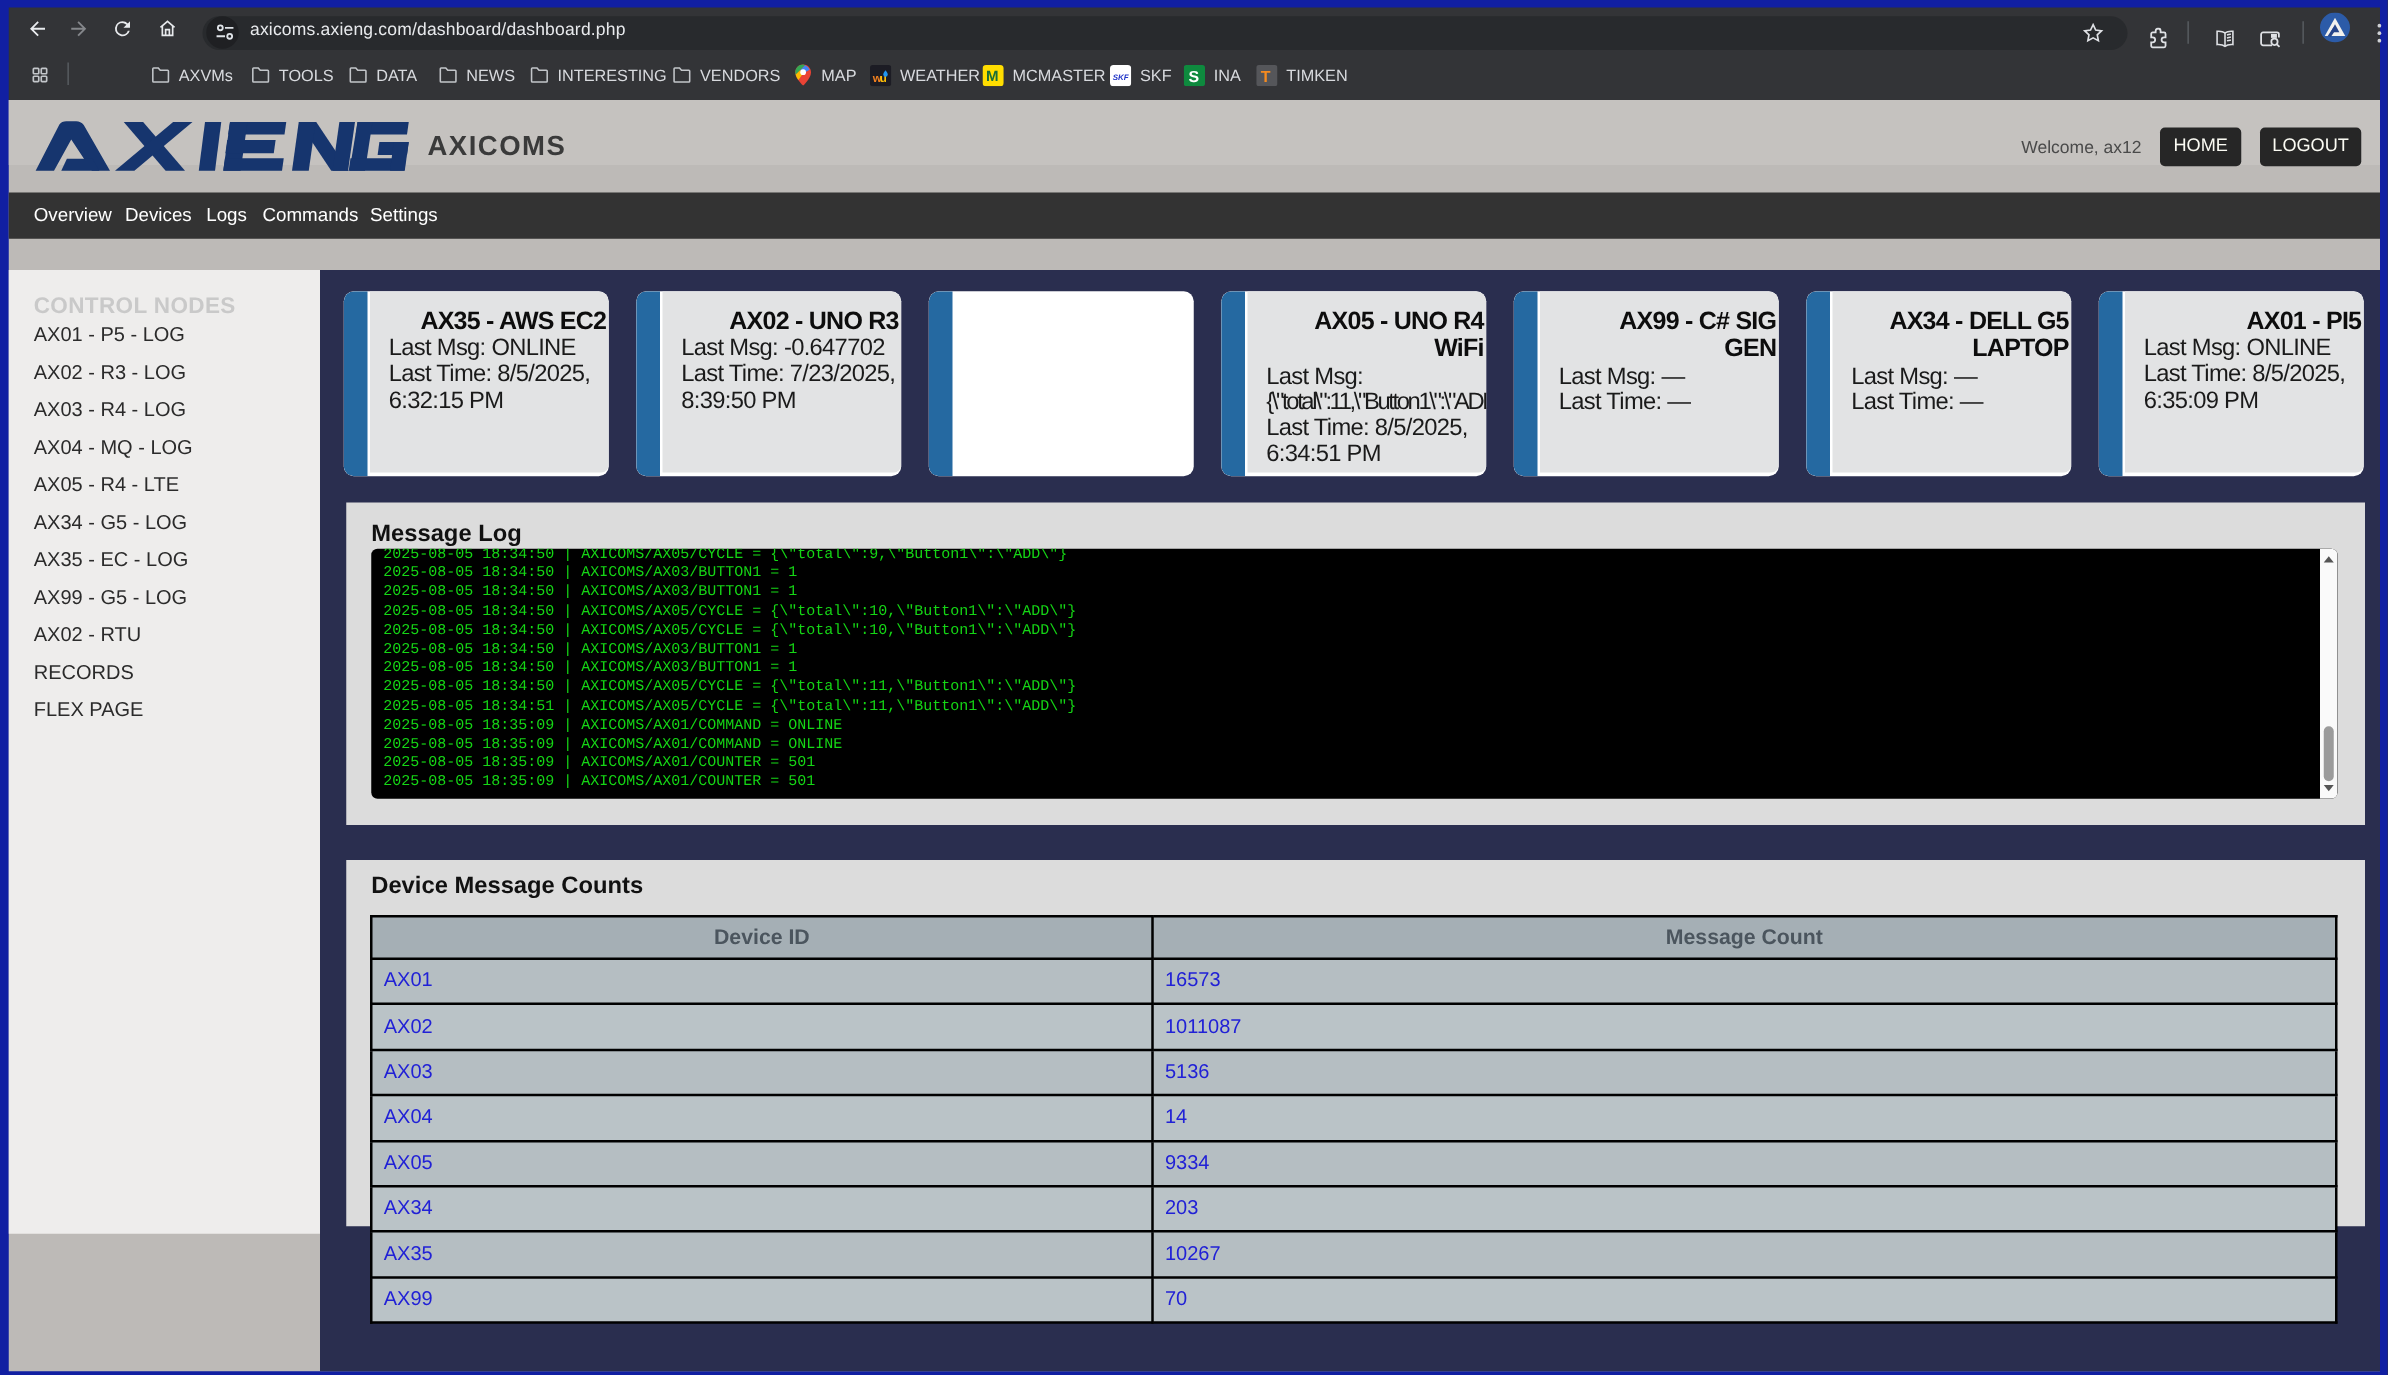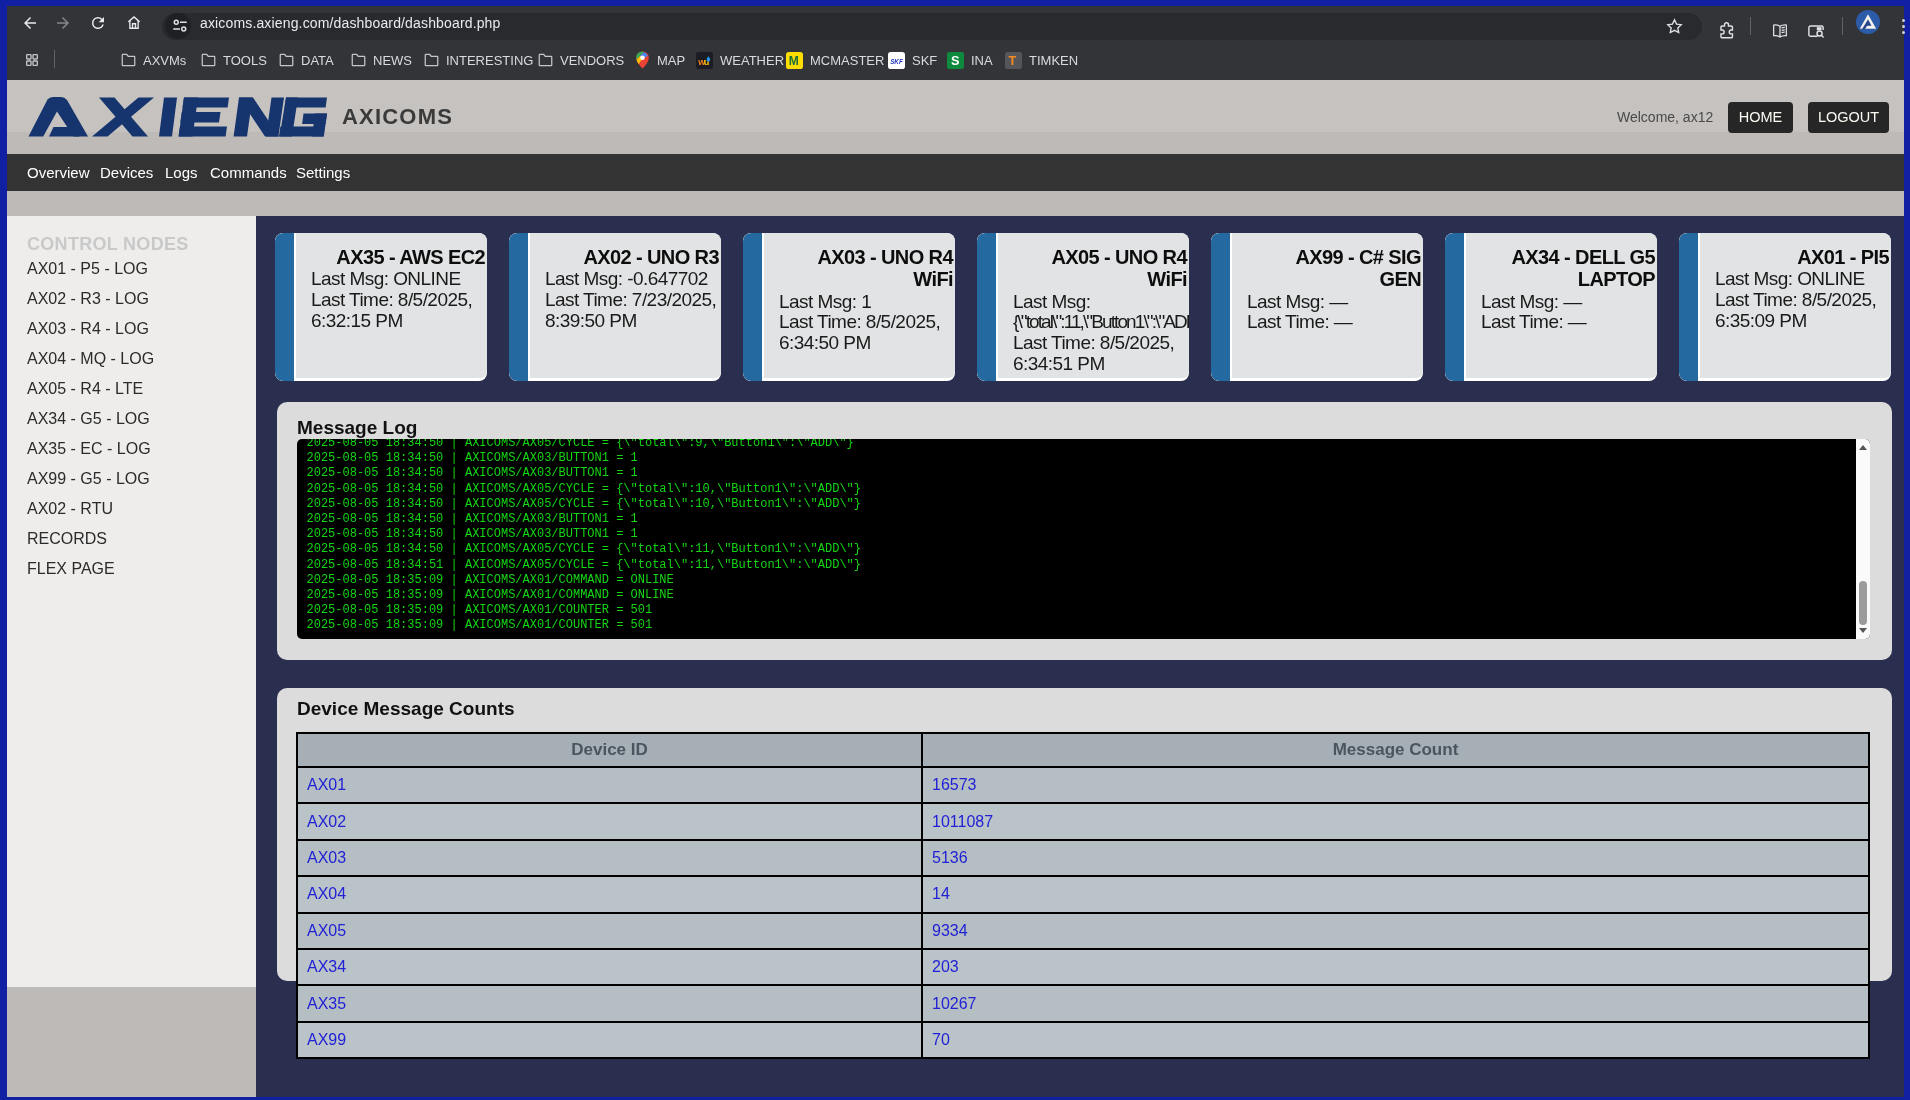--- a/index.html
+++ b/index.html
@@ -21,21 +21,21 @@
 #sidebar { position:absolute; left:0; top:0; width:249px; height:771px; background:#eeedec; }
 #main { position:absolute; left:249px; top:0; width:1648px; height:881px; background:#2a2e4f; }
 .snode { position:absolute; left:20px; font-size:16px; color:#2b2b2b; }
 #cards { position:absolute; left:19px; top:16.5px; display:flex; gap:22px; }
 .card { width:212px; height:148px; border-radius:8px; background:#fff; overflow:hidden; display:flex; }
 .cbar { width:19px; background:#2569a1; flex:none; border-radius:8px 0 0 8px; }
 .cbody { padding:10px 2px 0 15px; flex:1; min-width:0; background:#e2e3e4; margin:0 0 2.5px 2px; border-radius:0 8px 6px 0; }
 .ctitle { font-size:20px; font-weight:bold; color:#0d0d0d; line-height:22.5px; letter-spacing:-0.6px; padding-top:3px; margin-bottom:1px; white-space:nowrap;text-align:right; }
 .ctitle.wrap { white-space:normal; }
 .cline { font-size:19px; color:#1a1a1a; line-height:20.8px; letter-spacing:-0.55px; }
-.panel { position:absolute; left:21px; width:1615px; background:#dcdcdc; border-radius:10px; }
+.panel { position:absolute; left:21px; width:1615px; background:#dcdcdc; border-radius:0; }
 .ptitle { position:absolute; left:20px; font-size:19px; font-weight:bold; color:#111; }
 #term { position:absolute; left:19.5px; top:37px; width:1573.5px; height:200px; background:#000; border-radius:5px; overflow:hidden; }
 #termtxt { margin:-3px 0 0 10px; font-family:"Liberation Mono",monospace; font-size:12px; line-height:15.2px; color:#15d615; white-space:pre; }
 #tscroll { position:absolute; right:0; top:0; width:14px; height:200px; background:#fafafa; }
 #tthumb { position:absolute; left:3px; top:142px; width:8px; height:44px; background:#9b9b9b; border-radius:4px; }
 .tarr { position:absolute; left:3px; width:0; height:0; border-left:4px solid transparent; border-right:4px solid transparent; }
 #ctable { position:absolute; left:19px; top:44px; width:1574px; border-collapse:collapse; }
 #ctable th { background:#a5afb5; color:#4b555e; font-size:17px; text-align:center; padding:6px 9px; height:34px; }
 #ctable td { font-size:16px; color:#2121d6; padding:8px 9px; height:36.4px; }
 #ctable th, #ctable td { border:2px solid #000; }
@@ -256,25 +256,20 @@
         <div class="card">
             <div class="cbar"></div>
             <div class="cbody">
           <div class="ctitle">AX02 - UNO R3</div>
           <div class="cline">Last Msg: -0.647702</div>
           <div class="cline">Last Time: 7/23/2025, 8:39:50 PM</div>
         </div>
           </div>
         <div class="card">
             <div class="cbar"></div>
-            <div class="cbody">
-          <div class="ctitle wrap">AX03 - UNO R4 WiFi</div>
-          <div class="cline">Last Msg: 1</div>
-          <div class="cline">Last Time: 8/5/2025, 6:34:50 PM</div>
-        </div>
           </div>
         <div class="card">
             <div class="cbar"></div>
             <div class="cbody">
           <div class="ctitle wrap">AX05 - UNO R4 WiFi</div>
           <div class="cline">Last Msg:</div>
           <div class="cline" style="letter-spacing:-1.9px;white-space:nowrap;">{\"total\":11,\"Button1\":\"ADD\"}</div>
           <div class="cline">Last Time: 8/5/2025, 6:34:51 PM</div>
         </div>
           </div>

